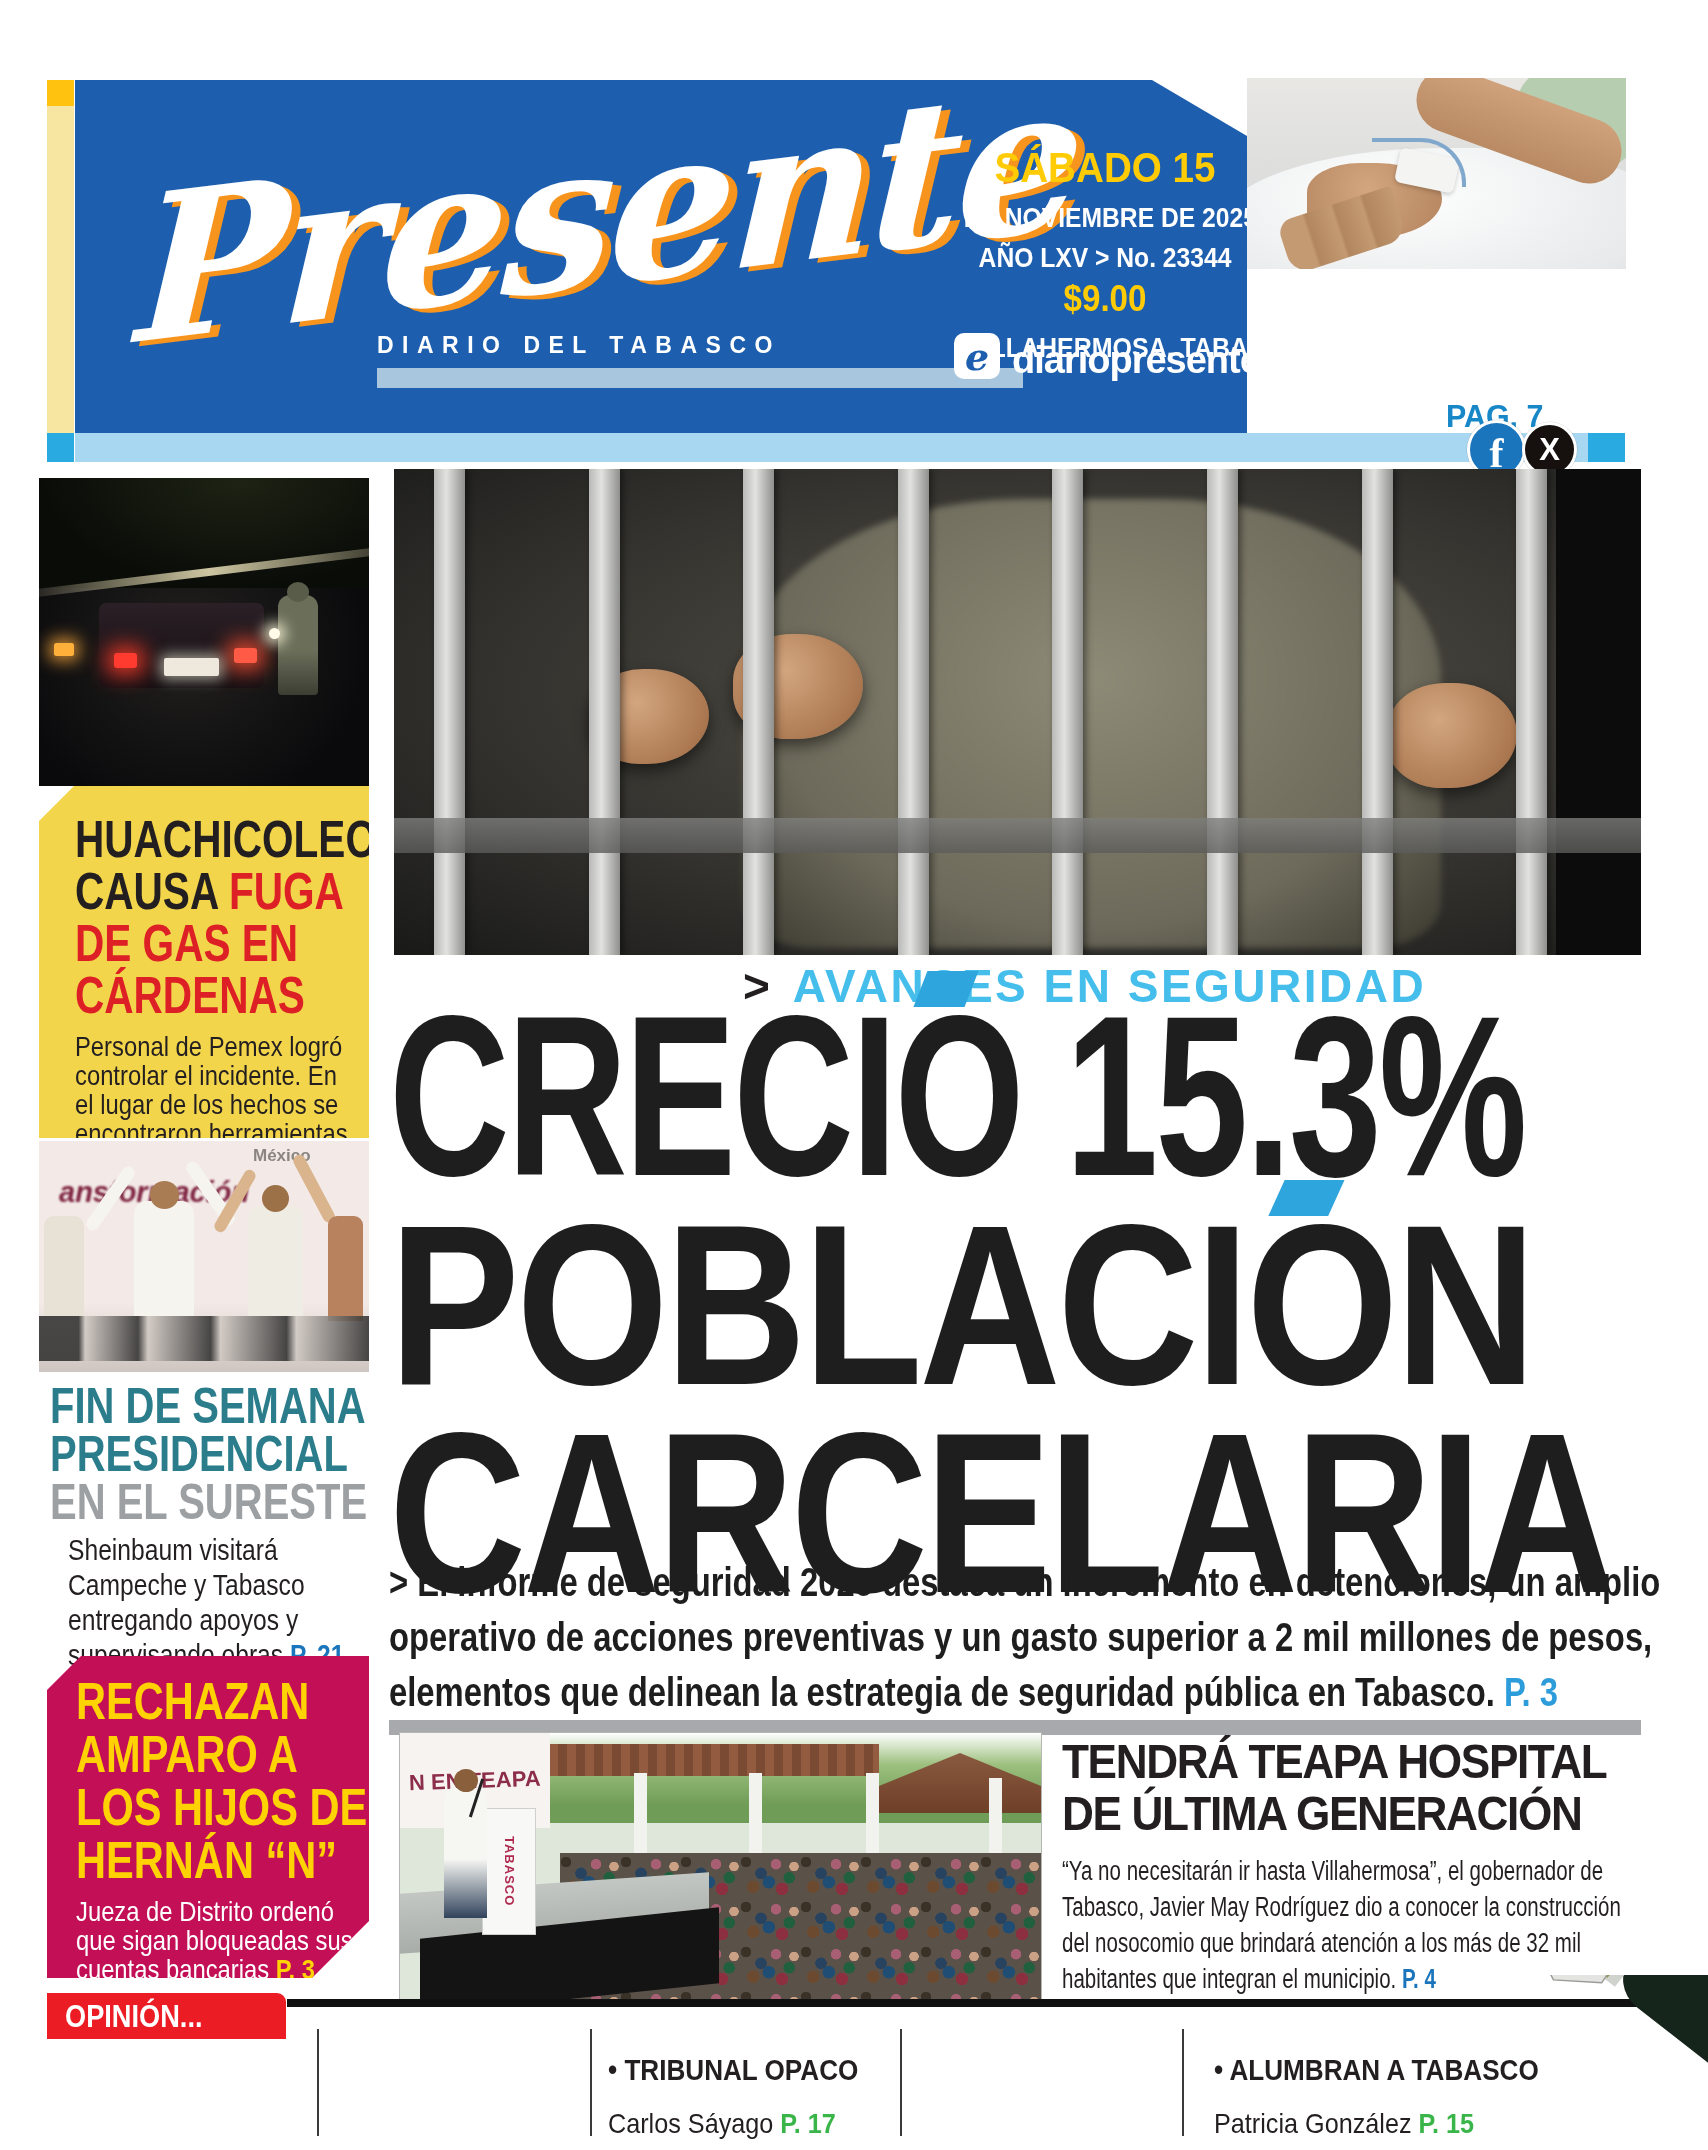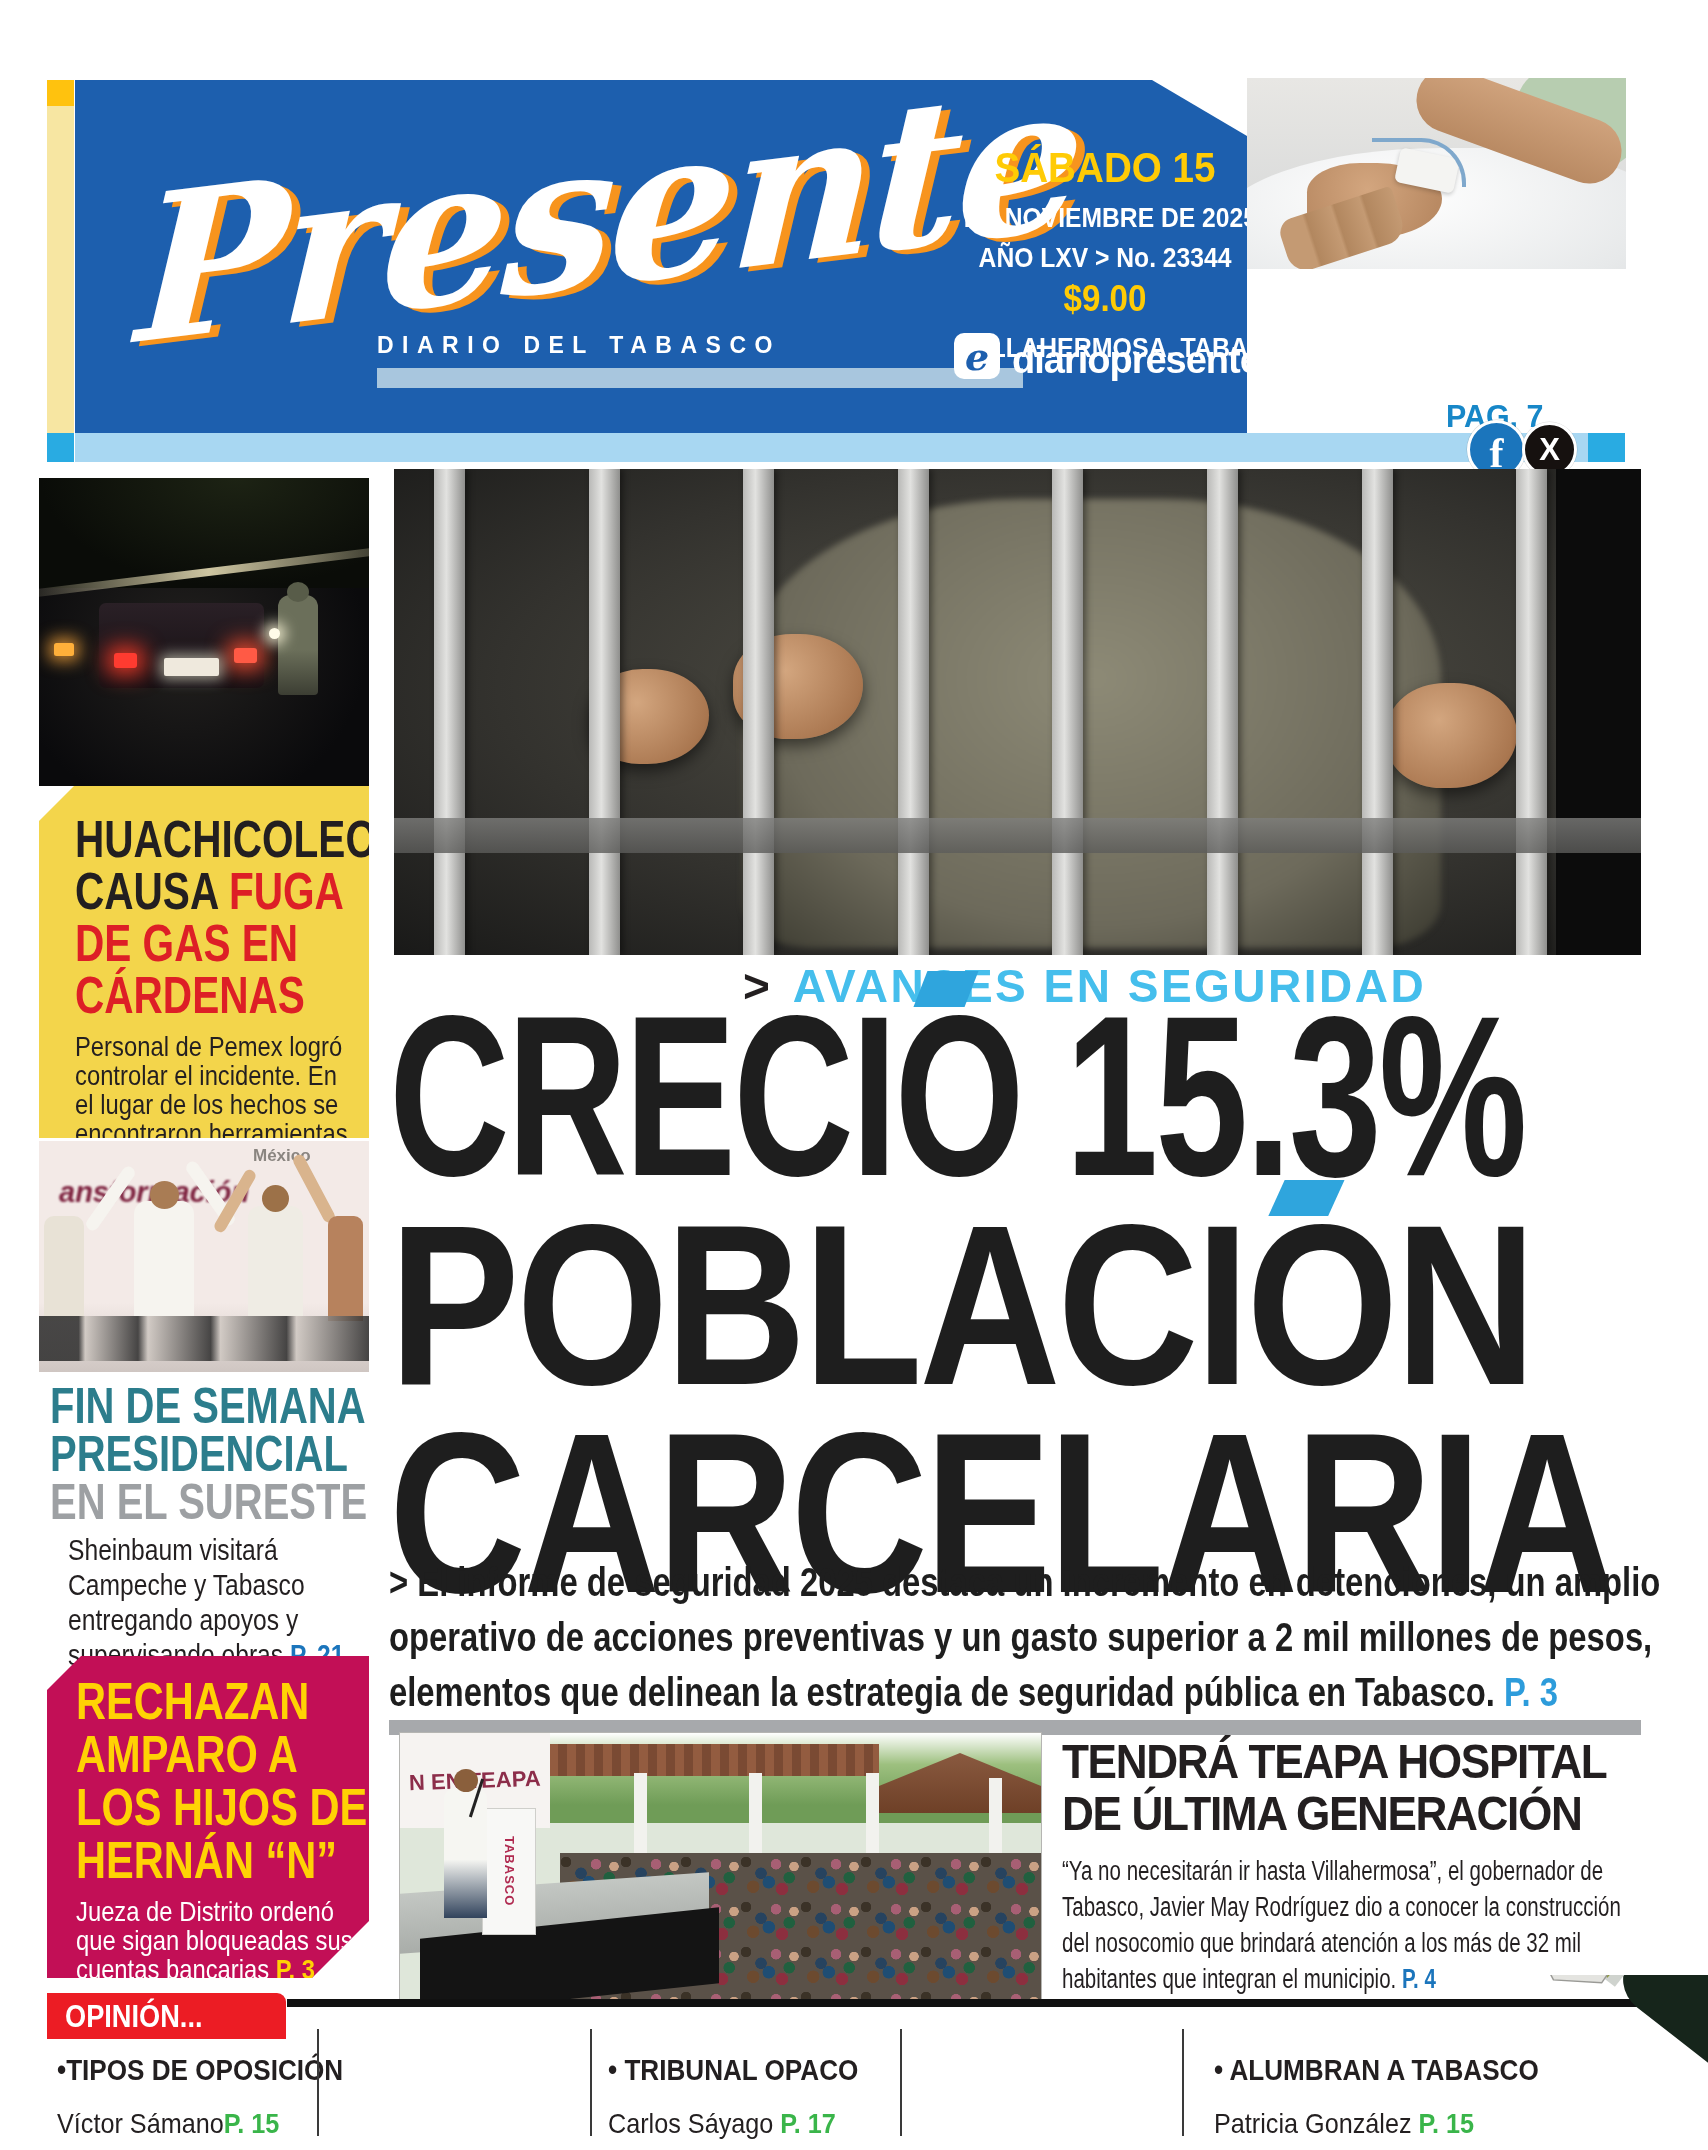--- a/index.html
+++ b/index.html
@@ -233,26 +233,20 @@
     <div class="sx" style="--sx:.76;font-size:27px;line-height:36px;">
       <span style="color:#231F20;">habitantes que integran el municipio. </span><span class="b" style="color:#1B75BC;">P. 4</span>
     </div>
   </div>
 
   <div class="ab" style="left:287px;top:1999px;width:1354px;height:8px;background:#111111;"></div>
   <div class="ab" style="left:47px;top:1993px;width:239px;height:46px;background:#EC1C24;border-radius:0 9px 0 0;display:flex;align-items:center;">
     <span class="sx b" style="--sx:.85;font-size:32px;color:#ffffff;margin-left:17.5px;">OPINIÓN...</span>
   </div>
 
-  <div class="ab" style="left:57px;top:2054px;">
-    <div class="sx b" style="--sx:.9;font-size:29px;color:#231F20;">•TIPOS DE OPOSICIÓN</div>
-    <div class="sx" style="--sx:.9;font-size:28px;margin-top:21px;">
-      <span style="color:#231F20;">Víctor Sámano</span><span class="b" style="color:#3AB54A;">P. 15</span>
-    </div>
-  </div>
   <div class="sep" style="left:317px;top:2029px;height:107px;"></div>
 
   <div class="sep" style="left:590px;top:2029px;height:107px;"></div>
 
   <div class="ab" style="left:608px;top:2054px;">
     <div class="sx b" style="--sx:.9;font-size:29px;color:#231F20;">• TRIBUNAL OPACO</div>
     <div class="sx" style="--sx:.9;font-size:28px;margin-top:21px;">
       <span style="color:#231F20;">Carlos Sáyago </span><span class="b" style="color:#3AB54A;">P. 17</span>
     </div>
   </div>

